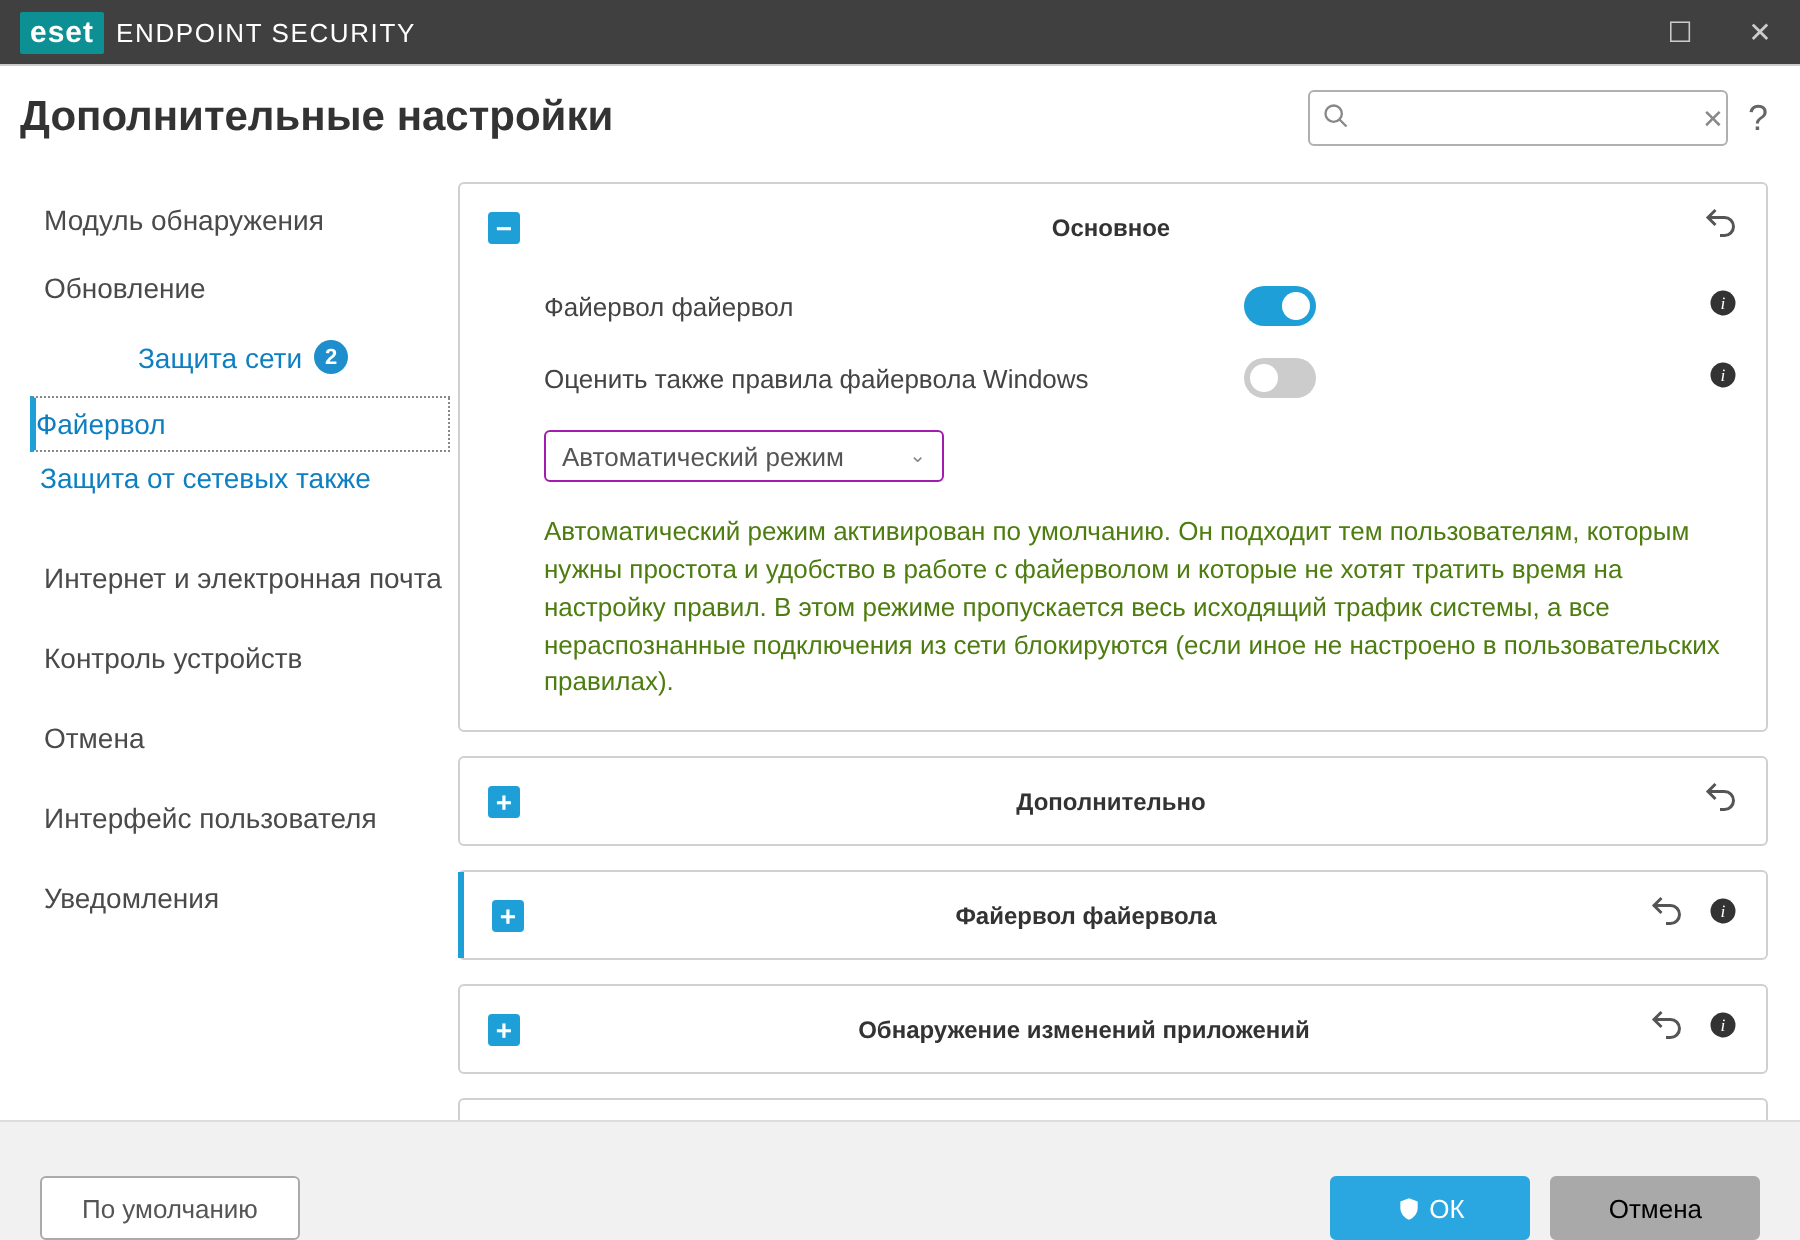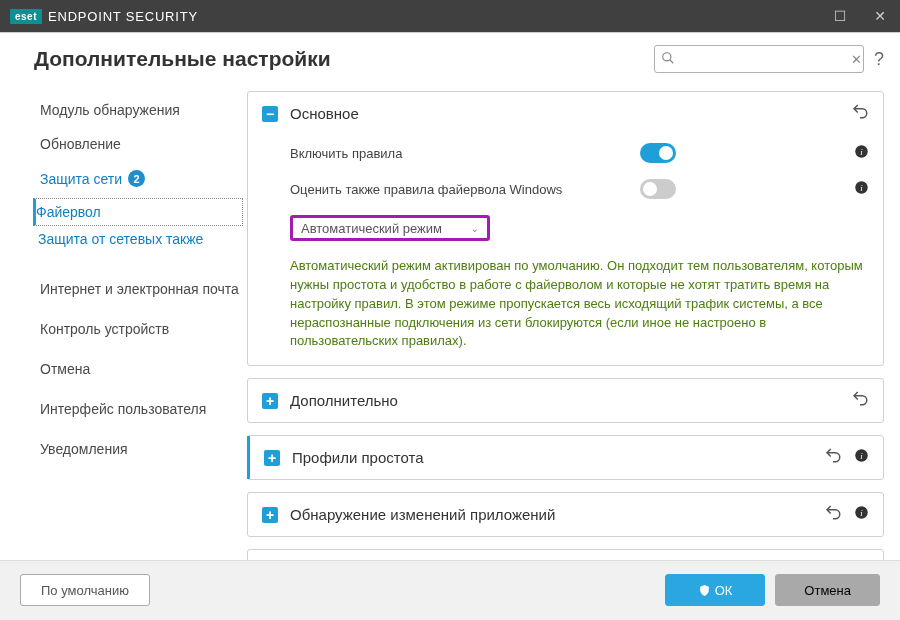--- a/index.html
+++ b/index.html
@@ -16,21 +16,21 @@
   height: 32px;
   background: #404040;
   color: #fff;
   display: flex;
   align-items: center;
   padding: 0 0 0 10px;
 }
 .brand-logo {
   background: #0d9094;
   padding: 2px 5px;
-  font-size: 10px;
+  font-size: 15px;
   font-weight: bold;
   letter-spacing: 0.5px;
   margin-right: 6px;
   border-radius: 1px;
 }
 .brand-title {
   font-size: 13px;
   letter-spacing: 0.8px;
   font-weight: 400;
 }
@@ -44,21 +44,21 @@
   display: flex;
   align-items: center;
   justify-content: center;
   color: #ccc;
   font-size: 14px;
 }
 .hr-line { height: 1px; background: #ccc; }
 .header-row {
   display: flex;
   align-items: center;
-  padding: 12px 16px 12px 34px;
+  padding: 12px 16px 12px 10px;
   gap: 12px;
 }
 .page-title {
   font-size: 21px;
   font-weight: 600;
   color: #333;
 }
 .search-wrap {
   margin-left: auto;
   display: flex;
@@ -79,37 +79,37 @@
   border: none;
   outline: none;
   font-size: 13px;
   background: transparent;
 }
 .search-icon, .clear-icon { color: #888; font-size: 13px; }
 .help-icon { color: #666; font-size: 18px; cursor: pointer; }
 .body-wrap {
   display: flex;
   height: 480px;
-  padding-left: 18px;
 }
 .sidebar {
   width: 225px;
   padding: 8px 0 8px 18px;
 }
 .sidebar-item {
   padding: 9px 4px;
   color: #4a4a4a;
   cursor: pointer;
   font-size: 14px;
 }
 .sidebar-item.active {
   color: #0e7fc1;
   display: flex;
   align-items: center;
   gap: 6px;
+  justify-content: center;
 }
 .badge {
   background: #1e8fcc;
   color: #fff;
   border-radius: 50%;
   width: 17px;
   height: 17px;
   display: inline-flex;
   align-items: center;
   justify-content: center;
@@ -158,23 +158,24 @@
   display: flex;
   align-items: center;
   justify-content: center;
   font-size: 14px;
   font-weight: bold;
   border-radius: 2px;
   line-height: 1;
 }
 .expand-box.disabled { background: #cfcfcf; }
 .panel-title {
-  font-weight: 400;
+  font-weight: 700;
   flex: 1;
-  font-size: 15px;
+  font-size: 12px;
+  text-align: center;
 }
 .panel-title.disabled { color: #aaa; }
 .revert-icon, .info-icon-hdr {
   color: #555;
   cursor: pointer;
   font-size: 17px;
 }
 .info-icon-hdr.faded { color: #ccc; }
 .panel-body {
   padding: 0 14px 14px 42px;
@@ -201,21 +202,21 @@
 .toggle .knob {
   width: 14px; height: 14px; border-radius: 50%;
   background: #fff; position: absolute; top: 3px;
 }
 .toggle.on .knob { right: 3px; }
 .toggle.off .knob { left: 3px; }
 .info-icon { margin-left: auto; color: #333; font-size: 15px; cursor: pointer; }
 .dropdown {
   width: 200px;
   height: 26px;
-  border: 3px solid #a21caf;
+  border: 1px solid #a21caf;
   border-radius: 3px;
   display: flex;
   align-items: center;
   padding: 0 8px;
   justify-content: space-between;
   color: #555;
   background: #fff;
   cursor: pointer;
 }
 .dropdown .chev { font-size: 10px; color: #888; }
@@ -226,22 +227,22 @@
   font-size: 13px;
 }
 .footer {
   position: absolute;
   bottom: 0;
   width: 900px;
   height: 60px;
   background: #f1f1f1;
   border-top: 1px solid #ddd;
   display: flex;
-  align-items: flex-start;
-  padding: 13px 20px;
+  align-items: flex-end;
+  padding: 0 20px;
   gap: 10px;
 }
 .btn {
   height: 32px;
   padding: 0 20px;
   border: 1px solid #aaa;
   border-radius: 3px;
   background: #fff;
   color: #555;
   cursor: pointer;
@@ -321,21 +322,21 @@
         <div class="panel-title">Основное</div>
         <span class="revert-icon">
           <svg class="undo" viewBox="0 0 24 24" fill="none" stroke="#555" stroke-width="2">
               <path d="M9 14l-5-5 5-5"></path>
               <path d="M4 9h11a6 6 0 0 1 0 12h-3"></path>
             </svg>
         </span>
       </div>
       <div class="panel-body">
         <div class="setting-row">
-          <div class="setting-label">Включить правила</div>
+          <div class="setting-label">Файервол файервол</div>
           <div class="toggle on">
               <div class="knob"></div>
             </div>
           <span class="info-icon">
             <svg width="15" height="15" viewBox="0 0 24 24" fill="#333">
                 <circle cx="12" cy="12" r="10" fill="#333"></circle>
                 <text x="12" y="17" text-anchor="middle" fill="#fff" font-size="14" font-family="serif" font-style="italic">i</text>
               </svg>
           </span>
         </div>
@@ -370,21 +371,21 @@
               <path d="M9 14l-5-5 5-5"></path>
               <path d="M4 9h11a6 6 0 0 1 0 12h-3"></path>
             </svg>
         </span>
       </div>
     </div>
 
     <div class="panel">
       <div class="panel-header" style="border-left:3px solid #1e9fd8; margin-left:-1px;">
         <div class="expand-box">+</div>
-        <div class="panel-title">Профили простота</div>
+        <div class="panel-title">Файервол файервола</div>
         <span class="revert-icon">
           <svg class="undo" viewBox="0 0 24 24" fill="none" stroke="#555" stroke-width="2">
               <path d="M9 14l-5-5 5-5"></path>
               <path d="M4 9h11a6 6 0 0 1 0 12h-3"></path>
             </svg>
         </span>
         <span class="info-icon-hdr">
           <svg width="15" height="15" viewBox="0 0 24 24">
               <circle cx="12" cy="12" r="10" fill="#333"></circle>
               <text x="12" y="17" text-anchor="middle" fill="#fff" font-size="14" font-family="serif" font-style="italic">i</text>

